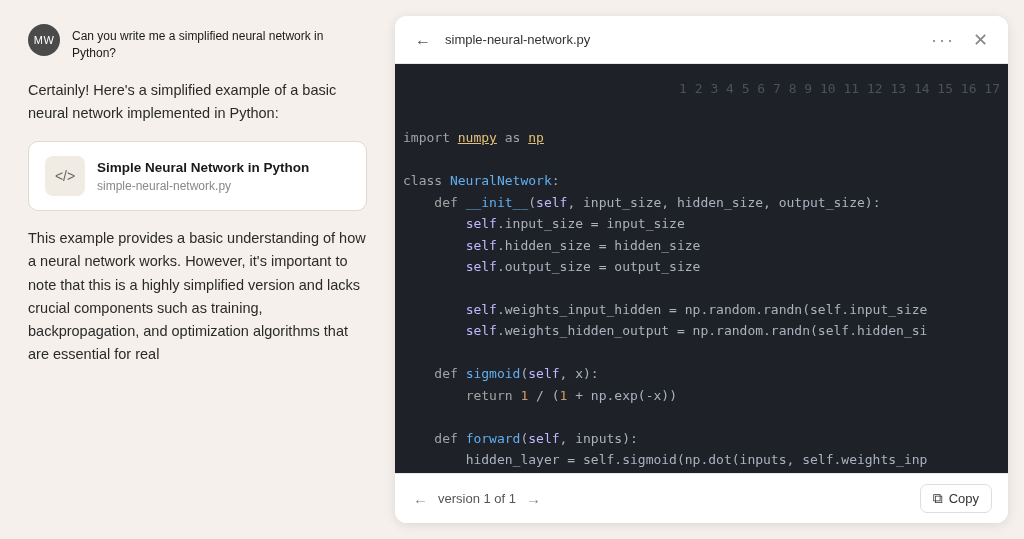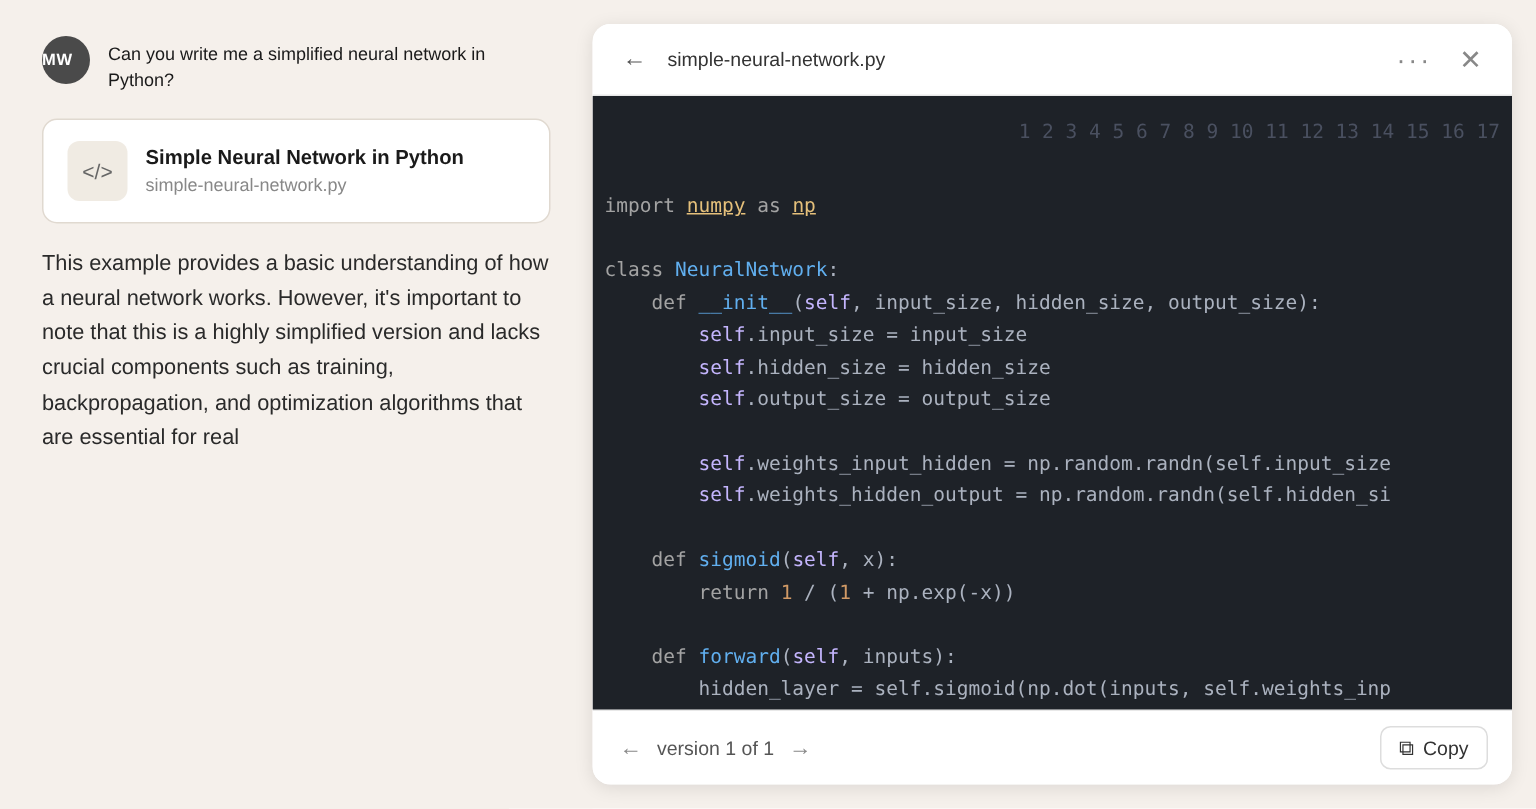--- a/index.html
+++ b/index.html
@@ -33,24 +33,24 @@
     }
 
     .avatar {
       width: 32px;
       height: 32px;
       min-width: 32px;
       border-radius: 50%;
       background: #4a4a4a;
       display: flex;
       align-items: center;
-      justify-content: flex-start;
+      justify-content: center;
       color: white;
       font-size: 11px;
-      font-weight: 700;
+      font-weight: 400;
       letter-spacing: 0.5px;
     }
 
     .user-text {
       font-size: 12px;
       color: #1a1a1a;
       line-height: 1.45;
       padding-top: 4px;
     }
 
@@ -254,20 +254,21 @@
 <body>
 
 <div class="left-panel">
   <div class="user-message">
     <div class="avatar">
       <span>MW</span>
     </div>
     <div class="user-text">Can you write me a simplified neural network in Python?</div>
   </div>
 
+  <div class="response-text">Certainly! Here's a simplified example of a basic neural network implemented in Python:</div>
 
   <div class="file-card">
     <div class="file-icon">
       <span>&lt;/&gt;</span>
     </div>
     <div class="file-info">
       <div class="file-title">Simple Neural Network in Python</div>
       <div class="file-name">simple-neural-network.py</div>
     </div>
   </div>

